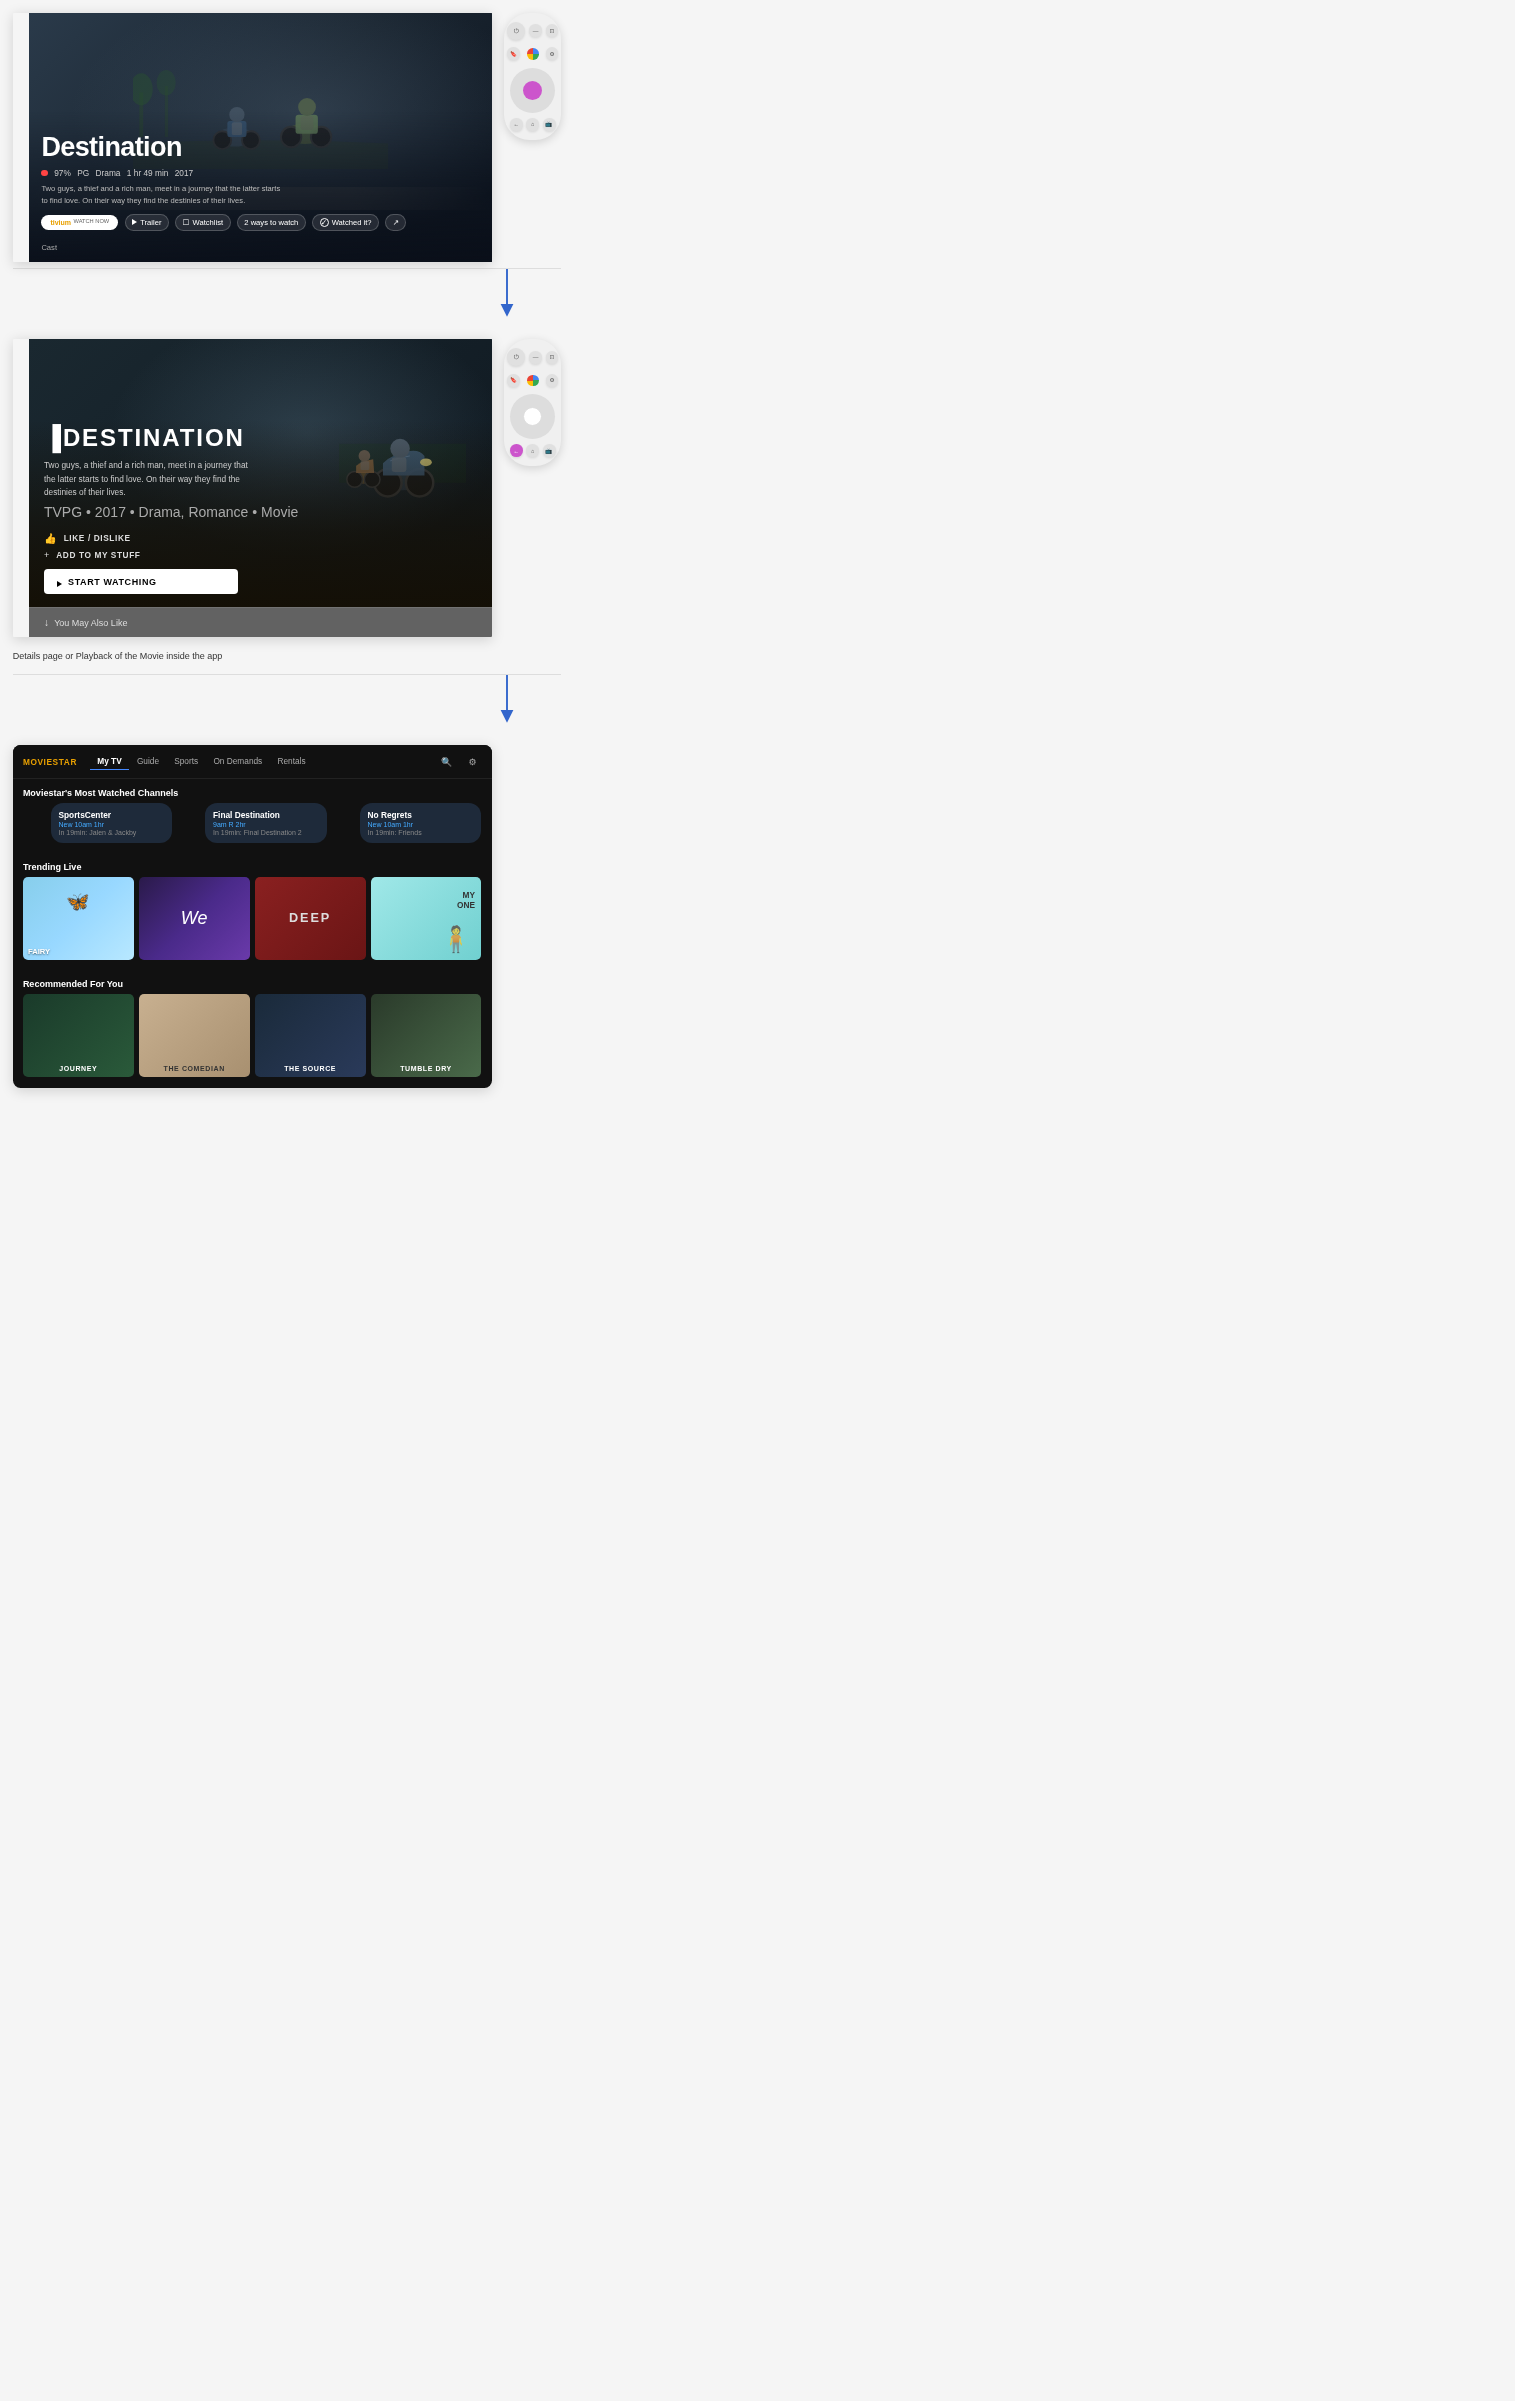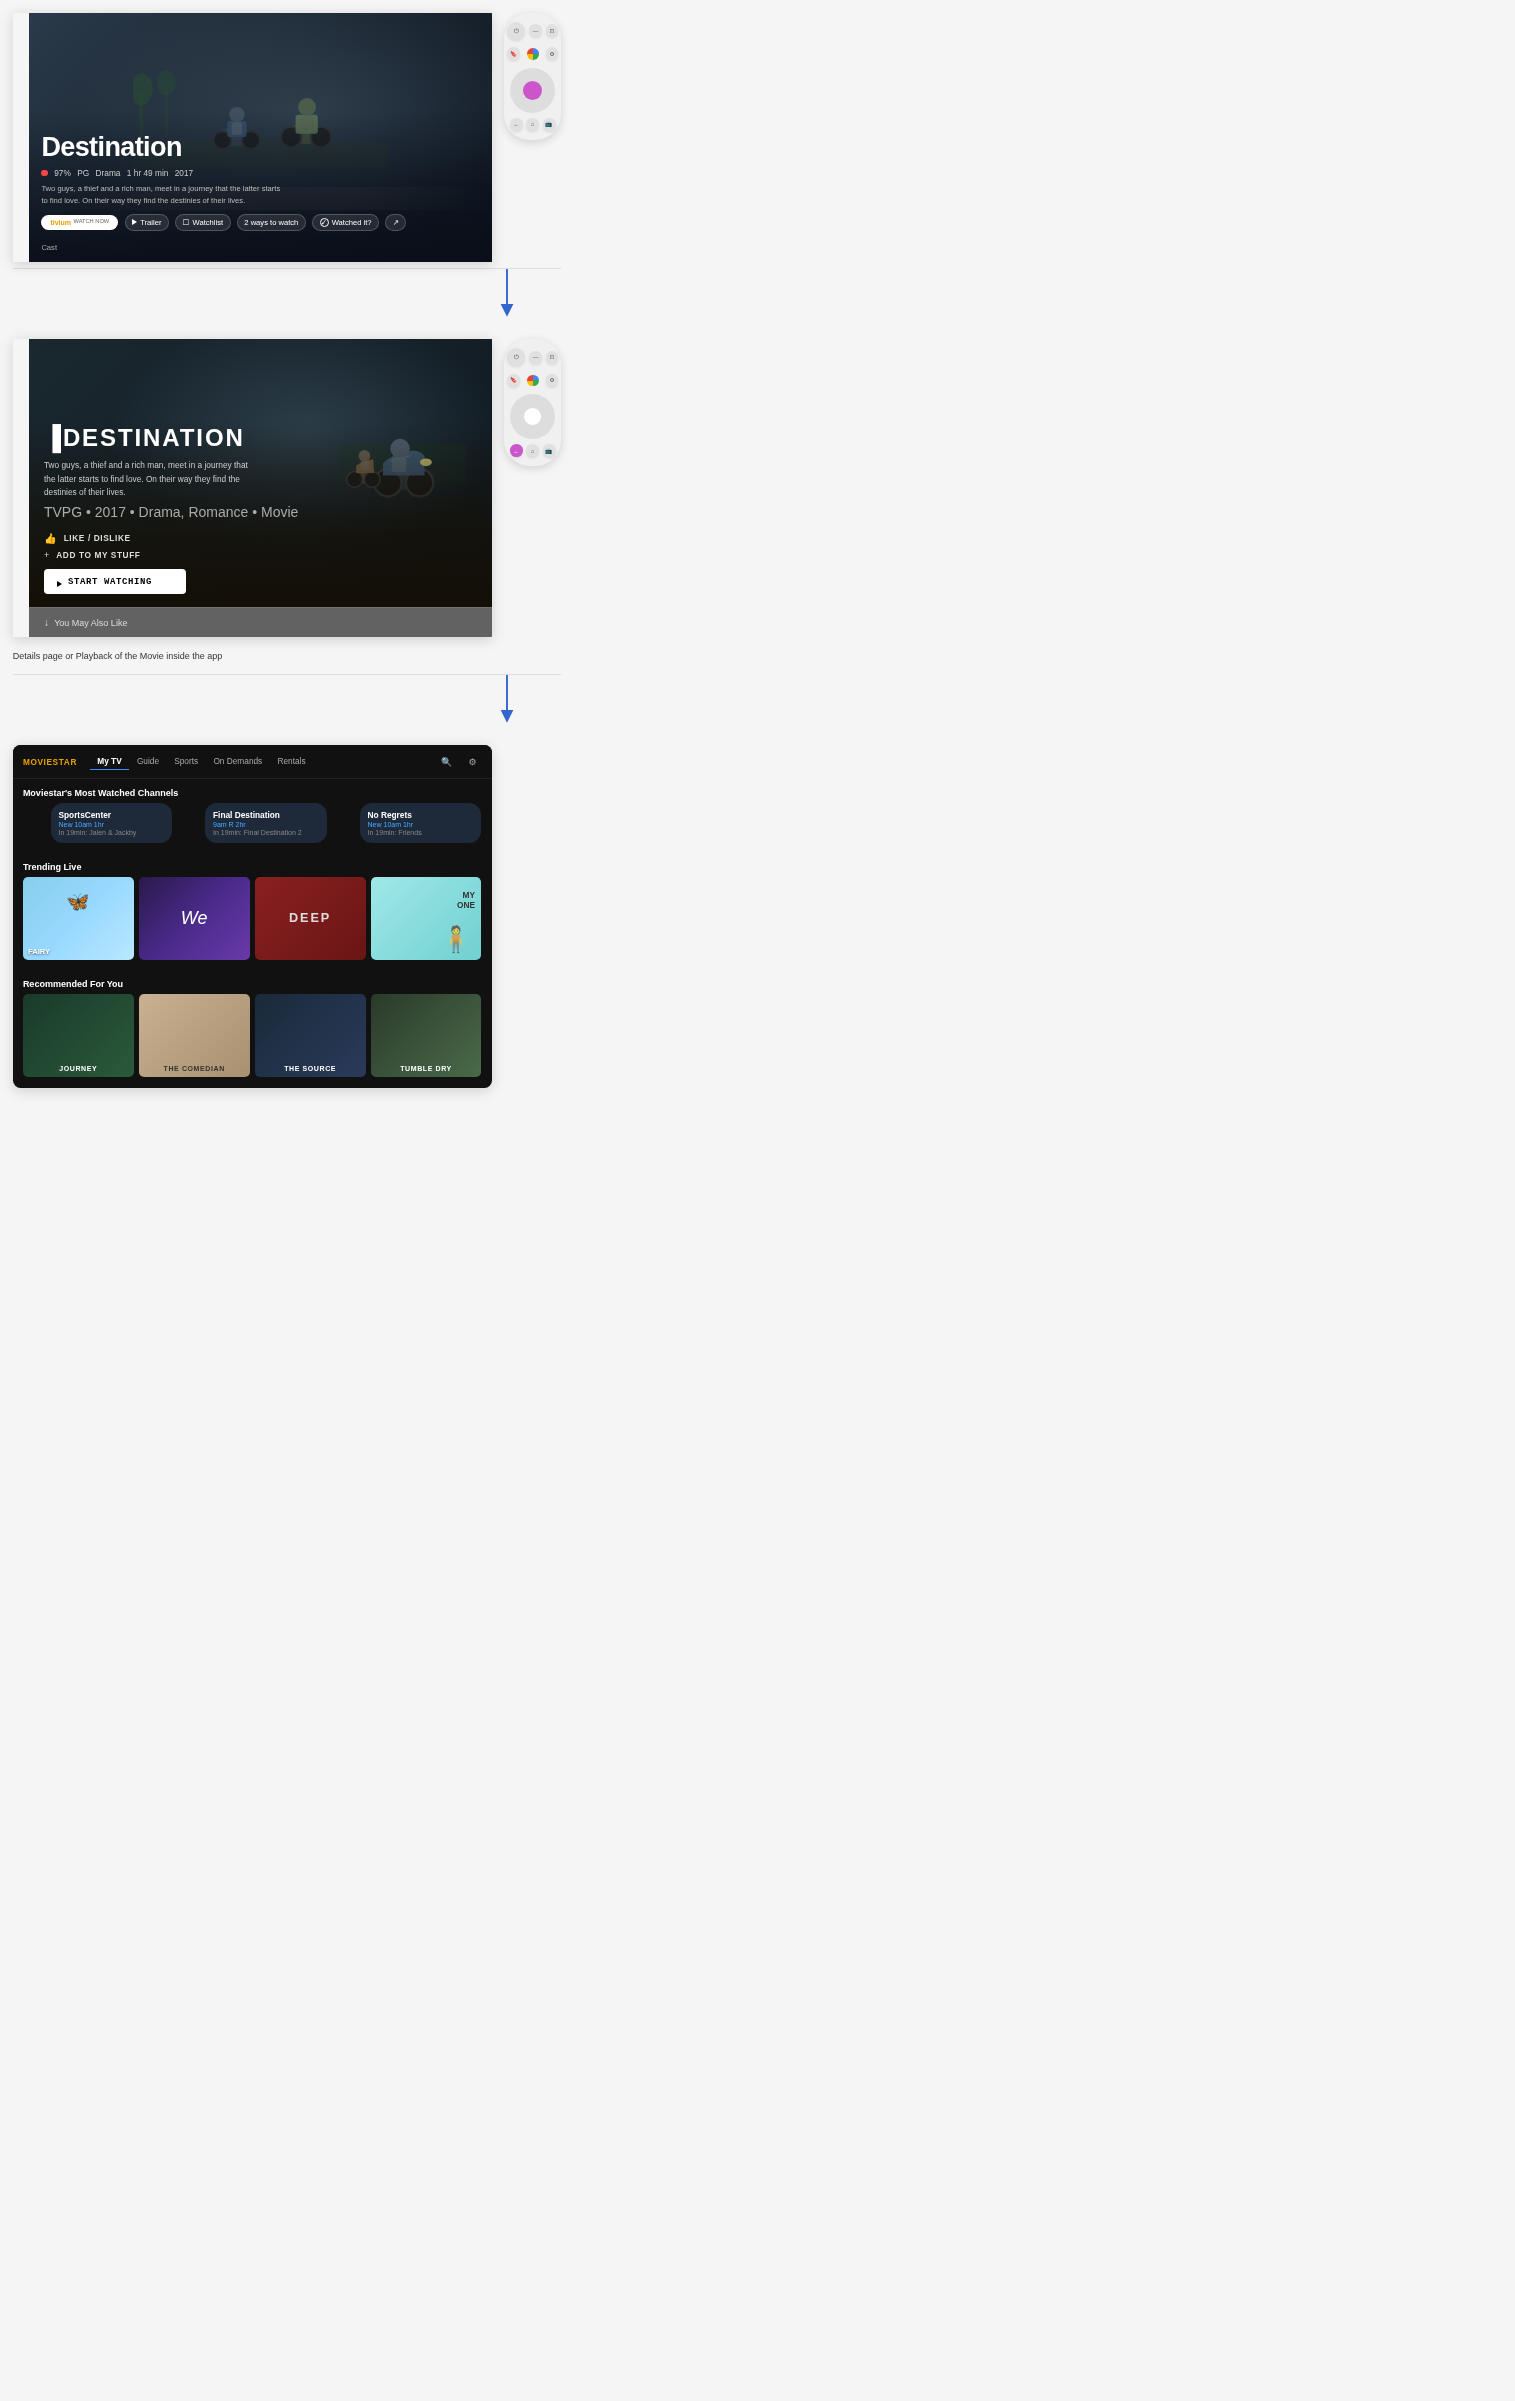--- a/index.html
+++ b/index.html
@@ -314,22 +314,21 @@
       background: white;
       color: black;
       border-radius: 3.8px;
       padding: 7.6px 12.7px;
       font-size: 9px;
       font-weight: 700;
       letter-spacing: 0.6px;
       display: flex;
       align-items: flex-end;
       gap: 6.4px;
-      width: 142px;
-      font-family: Liberation Mono, monospace;
+      width: 194px;
     }
 
     .you-may-also {
       background: rgba(0,0,0,0.6);
       border-top: 0.6px solid rgba(255,255,255,0.1);
       padding: 9px 15.3px;
       display: flex;
       align-items: center;
       gap: 5.1px;
       color: #ddd;

